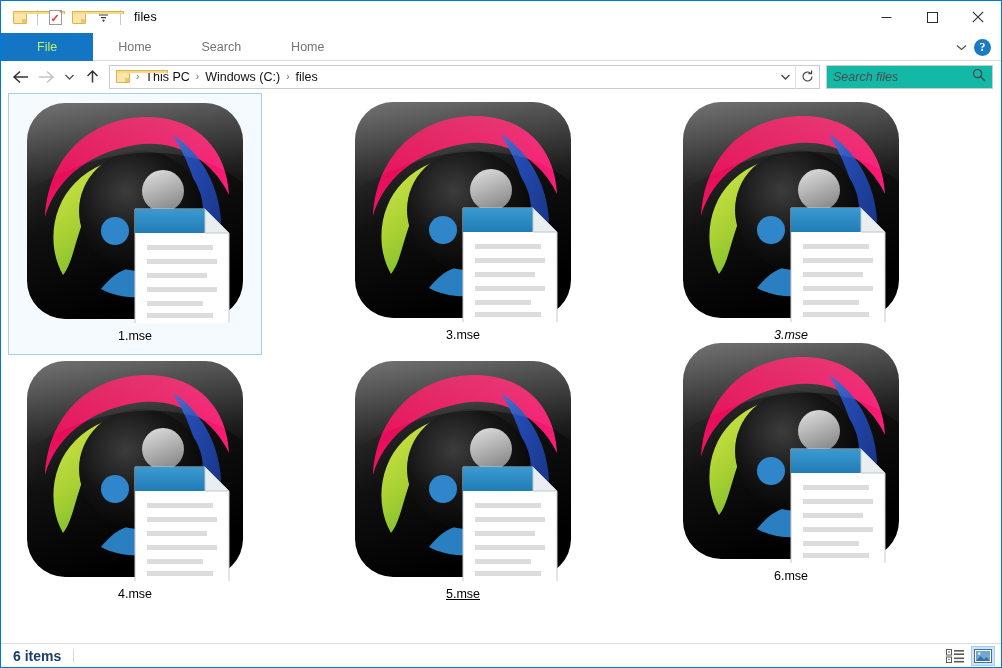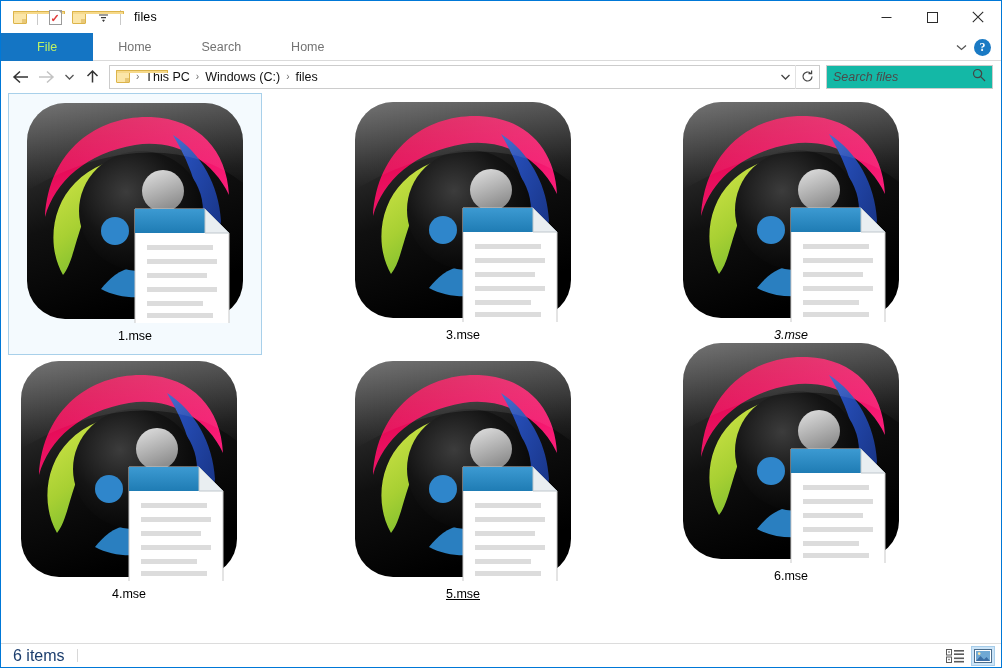--- a/index.html
+++ b/index.html
@@ -206,21 +206,21 @@
 
   
   #statusbar {
     position: absolute; left: 0; right: 0; bottom: 0;
     height: 24px;
     border-top: 1px solid #dcdcdc;
     background: #ffffff;
     display: flex; align-items: center;
     padding-left: 12px;
   }
-  .status-text { font-size: 16px; color: #1b3d6d; }
+  .status-text { font-size: 14px; color: #1b3d6d; font-weight: bold; }
   .status-sep { width: 1px; height: 13px; background: #d8d8d8; margin-left: 12px; }
   .view-btns {
     position: absolute; right: 6px; top: 0; height: 23px;
     display: flex; align-items: center; gap: 4px;
   }
   .view-btn {
     width: 24px; height: 20px;
     display: flex; align-items: center; justify-content: center;
   }
   .view-btn.active { background: #cce4f7; border: 1px solid #a6cdea; }
@@ -483,21 +483,21 @@
               <rect x="124" y="174" width="60" height="5"></rect>
                 <rect x="124" y="188" width="70" height="5"></rect>
               <rect x="124" y="202" width="56" height="5"></rect>
                 <rect x="124" y="214" width="66" height="5"></rect>
             </g>
           </g>
         </svg>
         <div class="item-label">3.mse</div>
       </div>
 
-      <div class="item" style="left:1px;   top:259px;">
+      <div class="item" style="left:7px;   top:259px;">
         <svg class="appicon" viewBox="0 0 224 224">
           <rect x="4" y="4" width="216" height="216" rx="38" ry="38" fill="url(#g-blk)"></rect>
           <g clip-path="url(#clip-sq)">
             <path d="M22 118 C26 48 78 16 128 18 C176 20 204 52 206 96 C188 58 150 40 112 46 C64 54 32 82 22 118Z" fill="url(#g-pink)"></path>
             <path d="M150 36 C178 54 196 86 198 122 C196 140 188 152 178 160 C184 118 174 76 150 36Z" fill="url(#g-bdark)"></path>
             <path d="M40 176 C24 148 28 108 52 84 C76 60 110 54 134 64 C96 70 68 96 58 128 C50 152 48 166 40 176Z" fill="url(#g-green)"></path>
             <path d="M78 190 C104 204 142 200 164 180 C150 172 130 166 112 168 C96 170 86 180 78 190Z" fill="#2a7fc0"></path>
             <ellipse cx="118" cy="112" rx="62" ry="60" fill="url(#g-pupil)"></ellipse>
             <circle cx="140" cy="92" r="21" fill="url(#g-grey)"></circle>
             <circle cx="92" cy="132" r="14" fill="#2f86cb"></circle>

